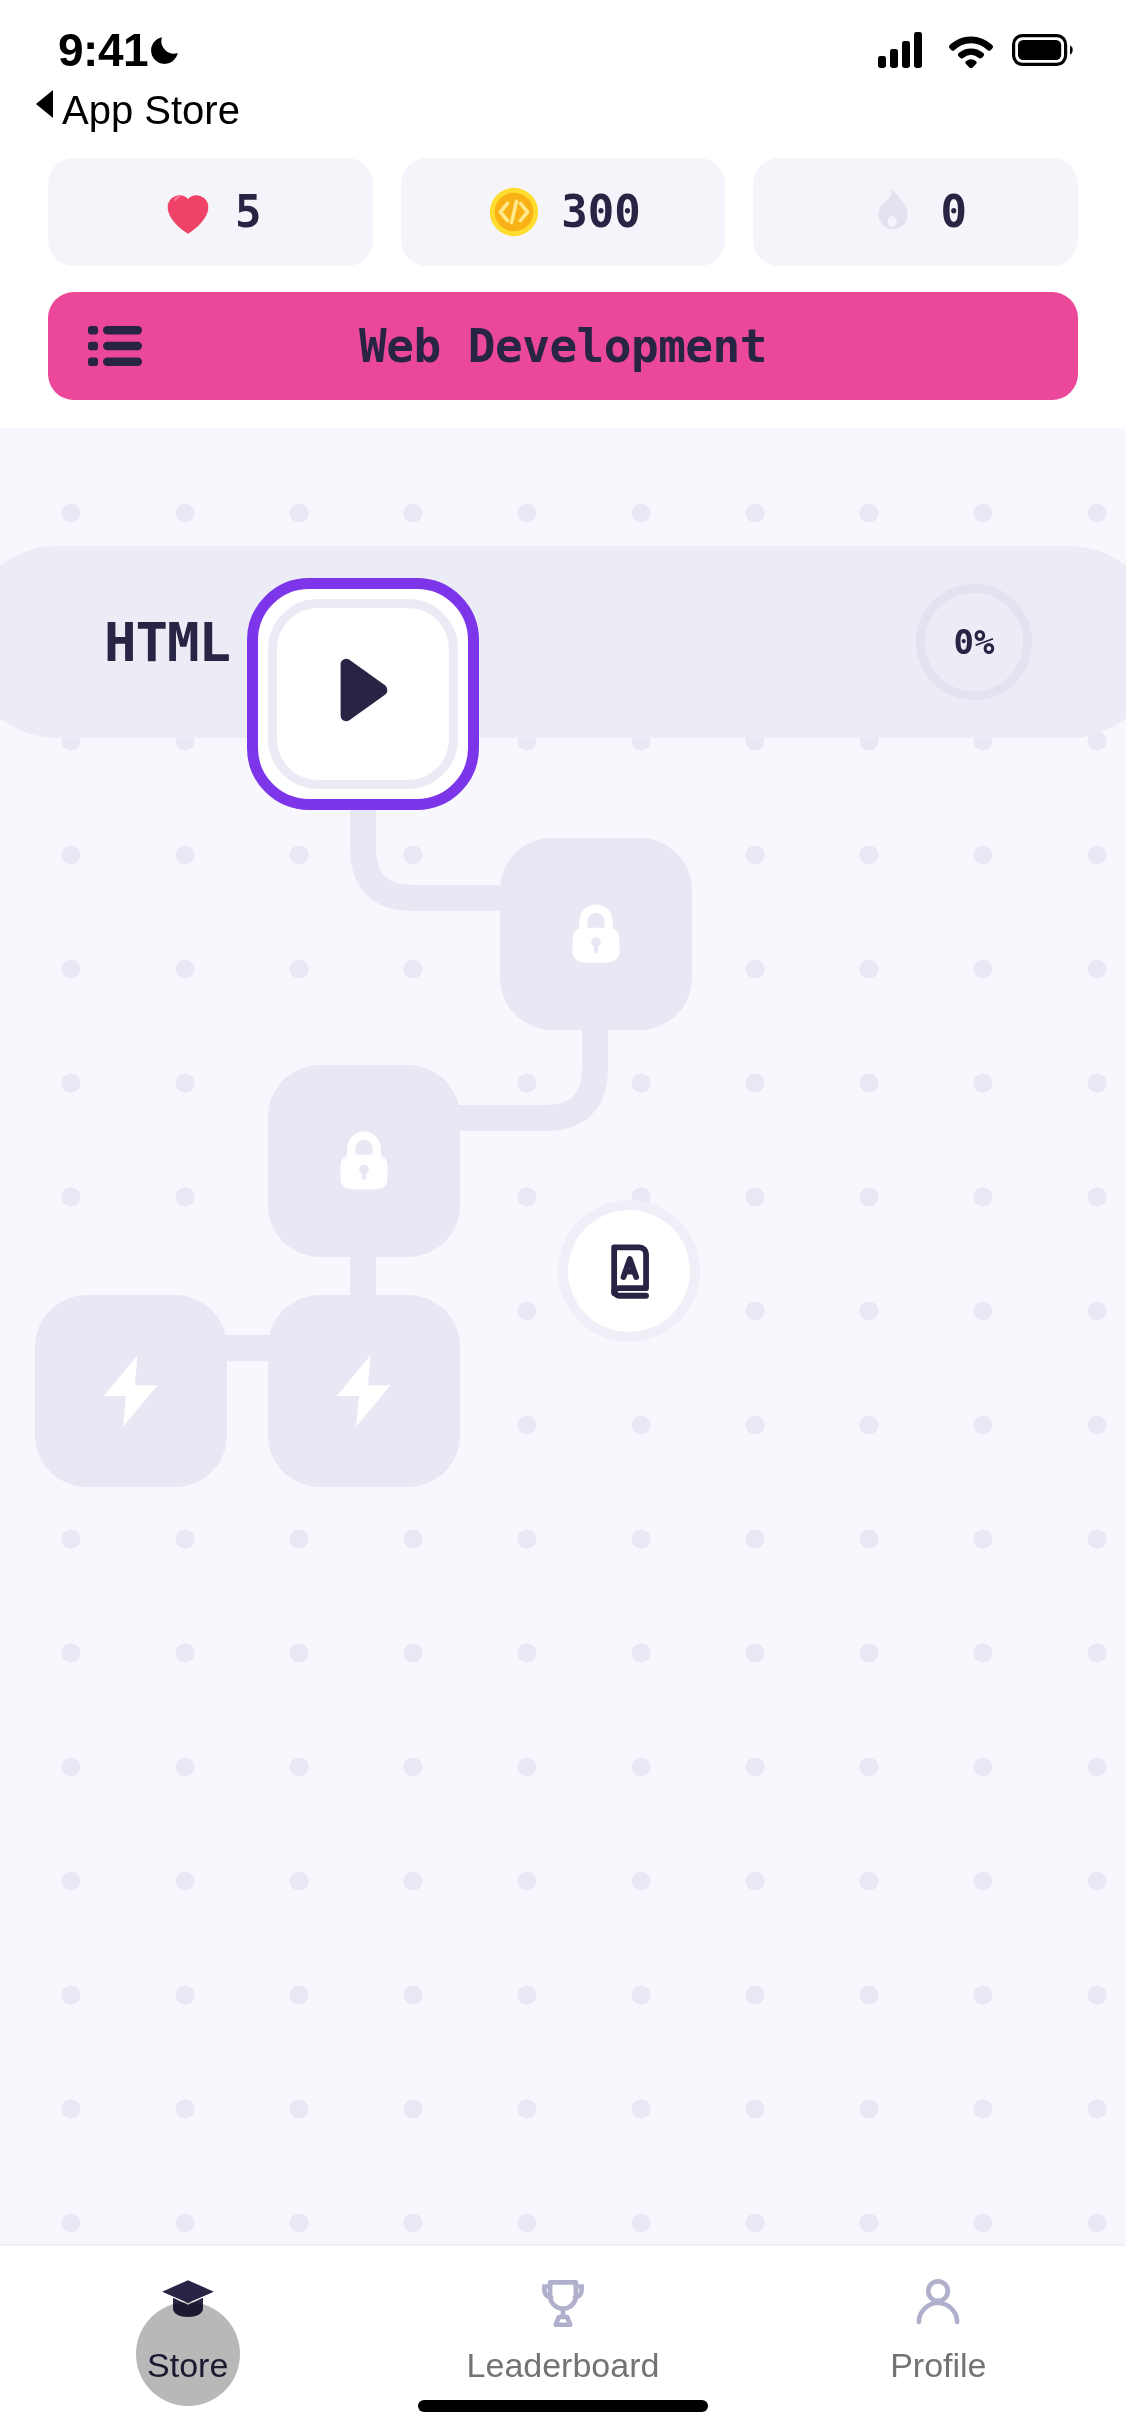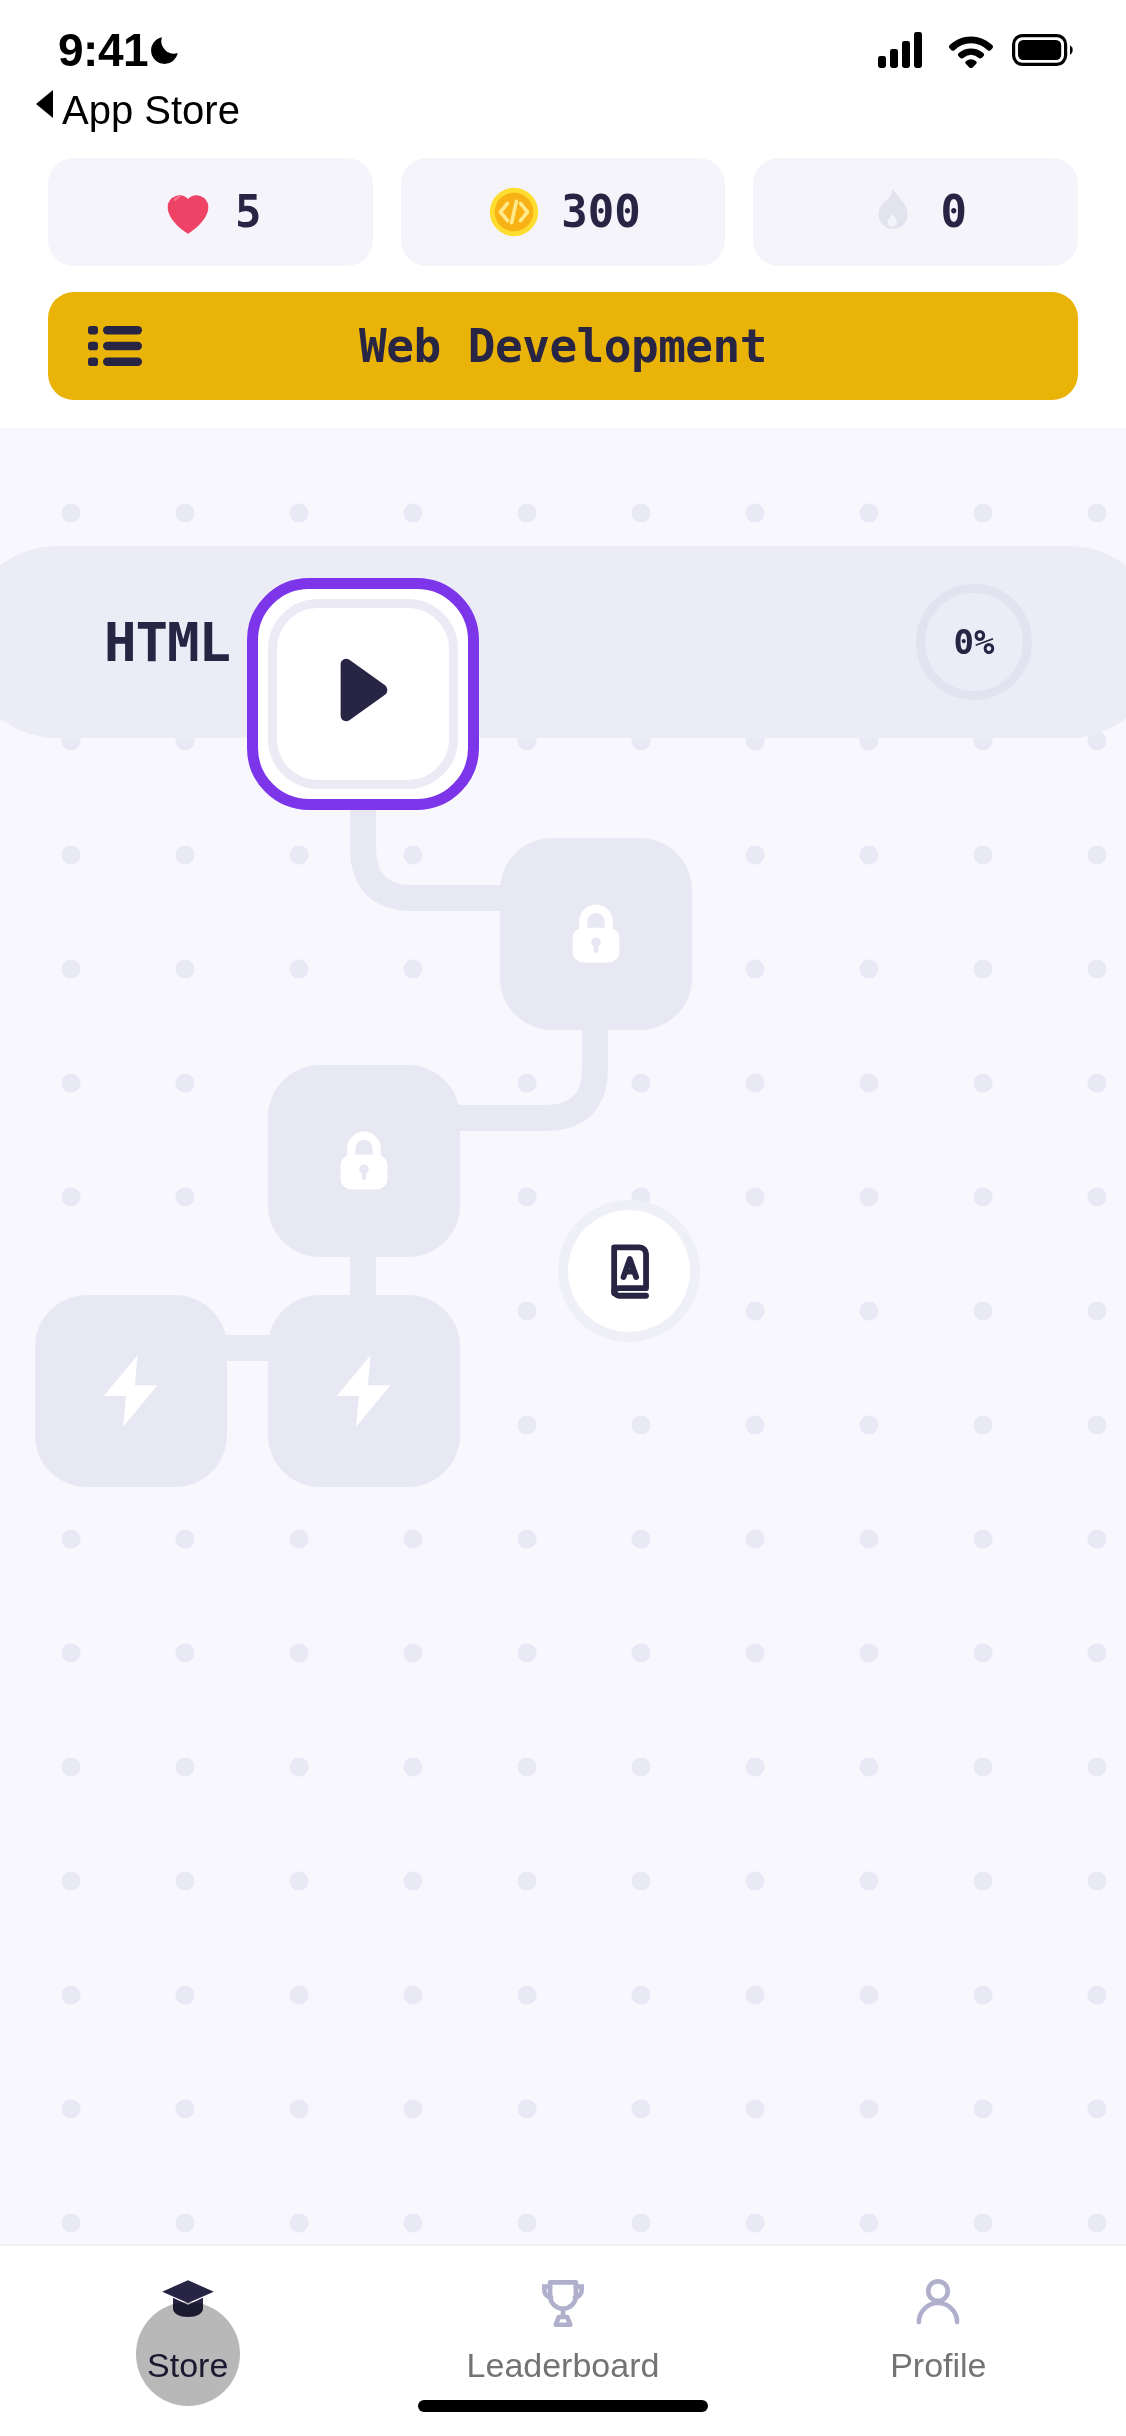--- a/index.html
+++ b/index.html
@@ -54,21 +54,21 @@
     font-family: "DejaVu Sans Mono", monospace;
     font-size: 44px; font-weight: 700; color: #272444; line-height: 1;
   }
   .icon-heart { width: 58px; height: 58px; display: block; }
   .icon-coin  { width: 58px; height: 58px; display: block; }
   .icon-flame { width: 58px; height: 58px; display: block; }
 
   
   .topic-bar {
     position: absolute; top: 292px; left: 48px; right: 48px;
-    height: 108px; background: #eab308; border-radius: 26px;
+    height: 108px; background: #ec4899; border-radius: 26px;
     display: flex; align-items: center;
   }
   .topic-menu-icon {
     position: absolute; left: 40px; top: 50%; transform: translateY(-50%);
     width: 54px; height: 44px;
   }
   .topic-title {
     width: 100%; text-align: center;
     font-family: "DejaVu Sans Mono", monospace;
     font-size: 46px; font-weight: 700; color: #272444;

